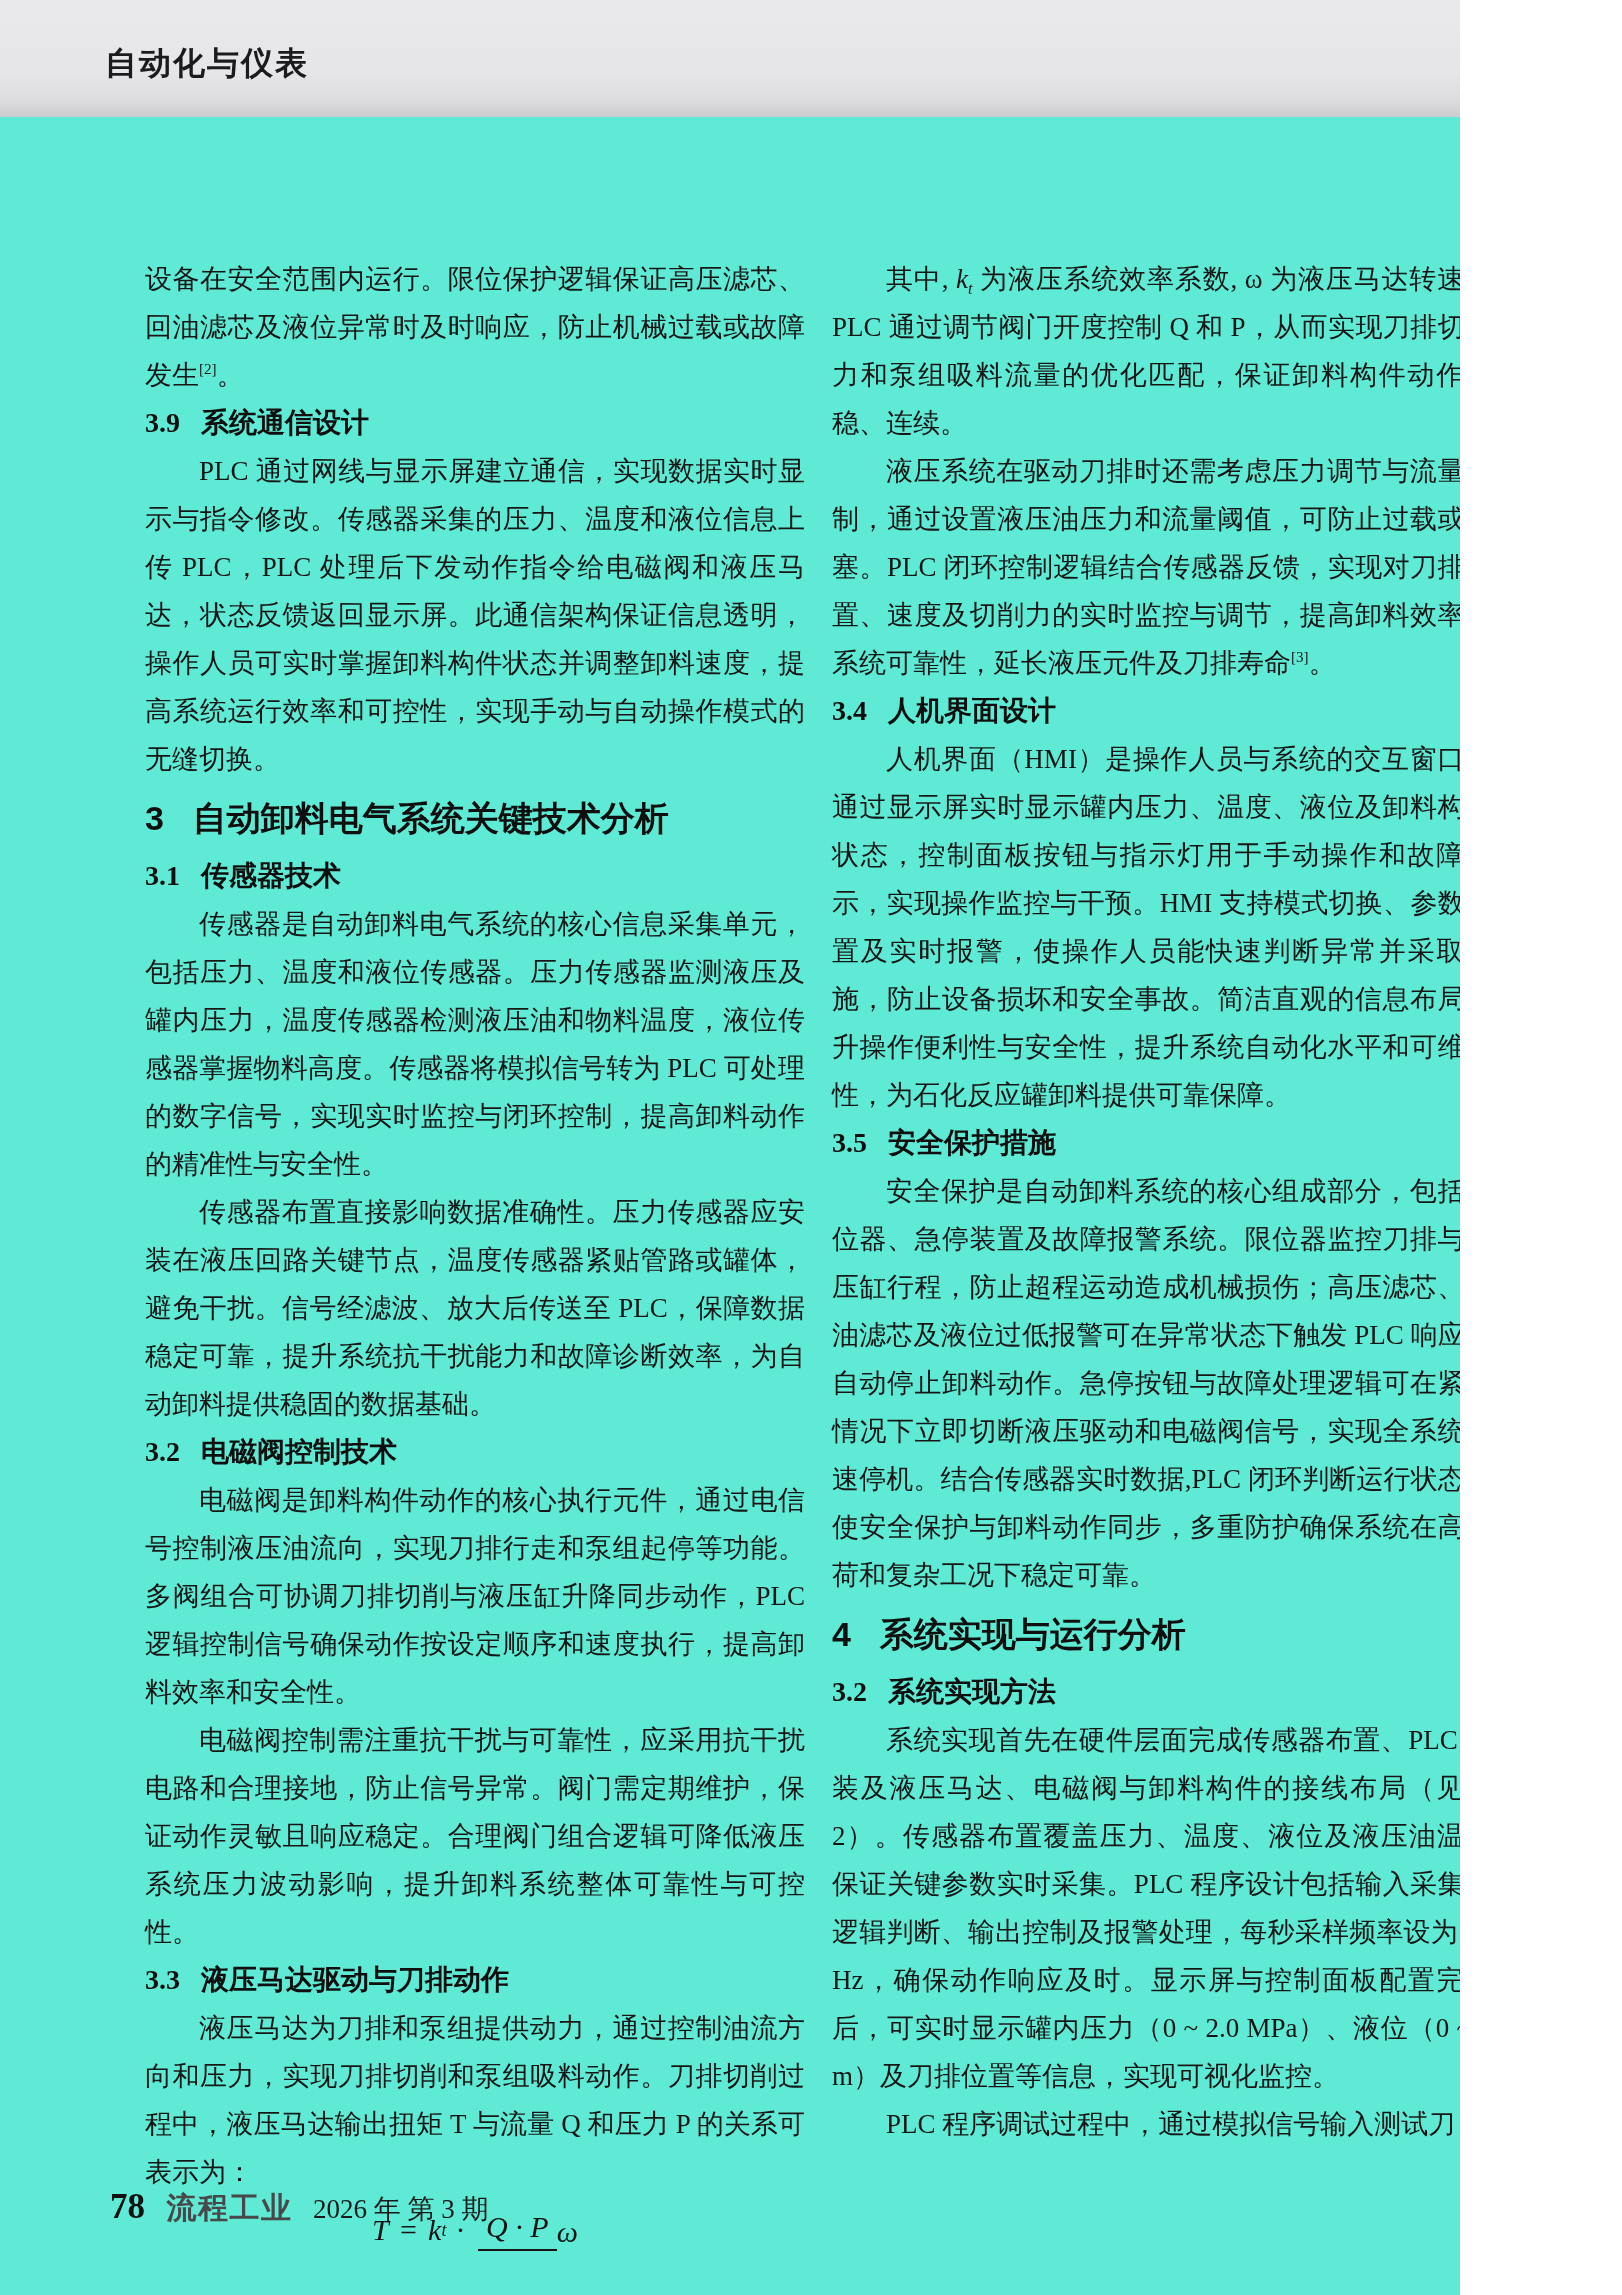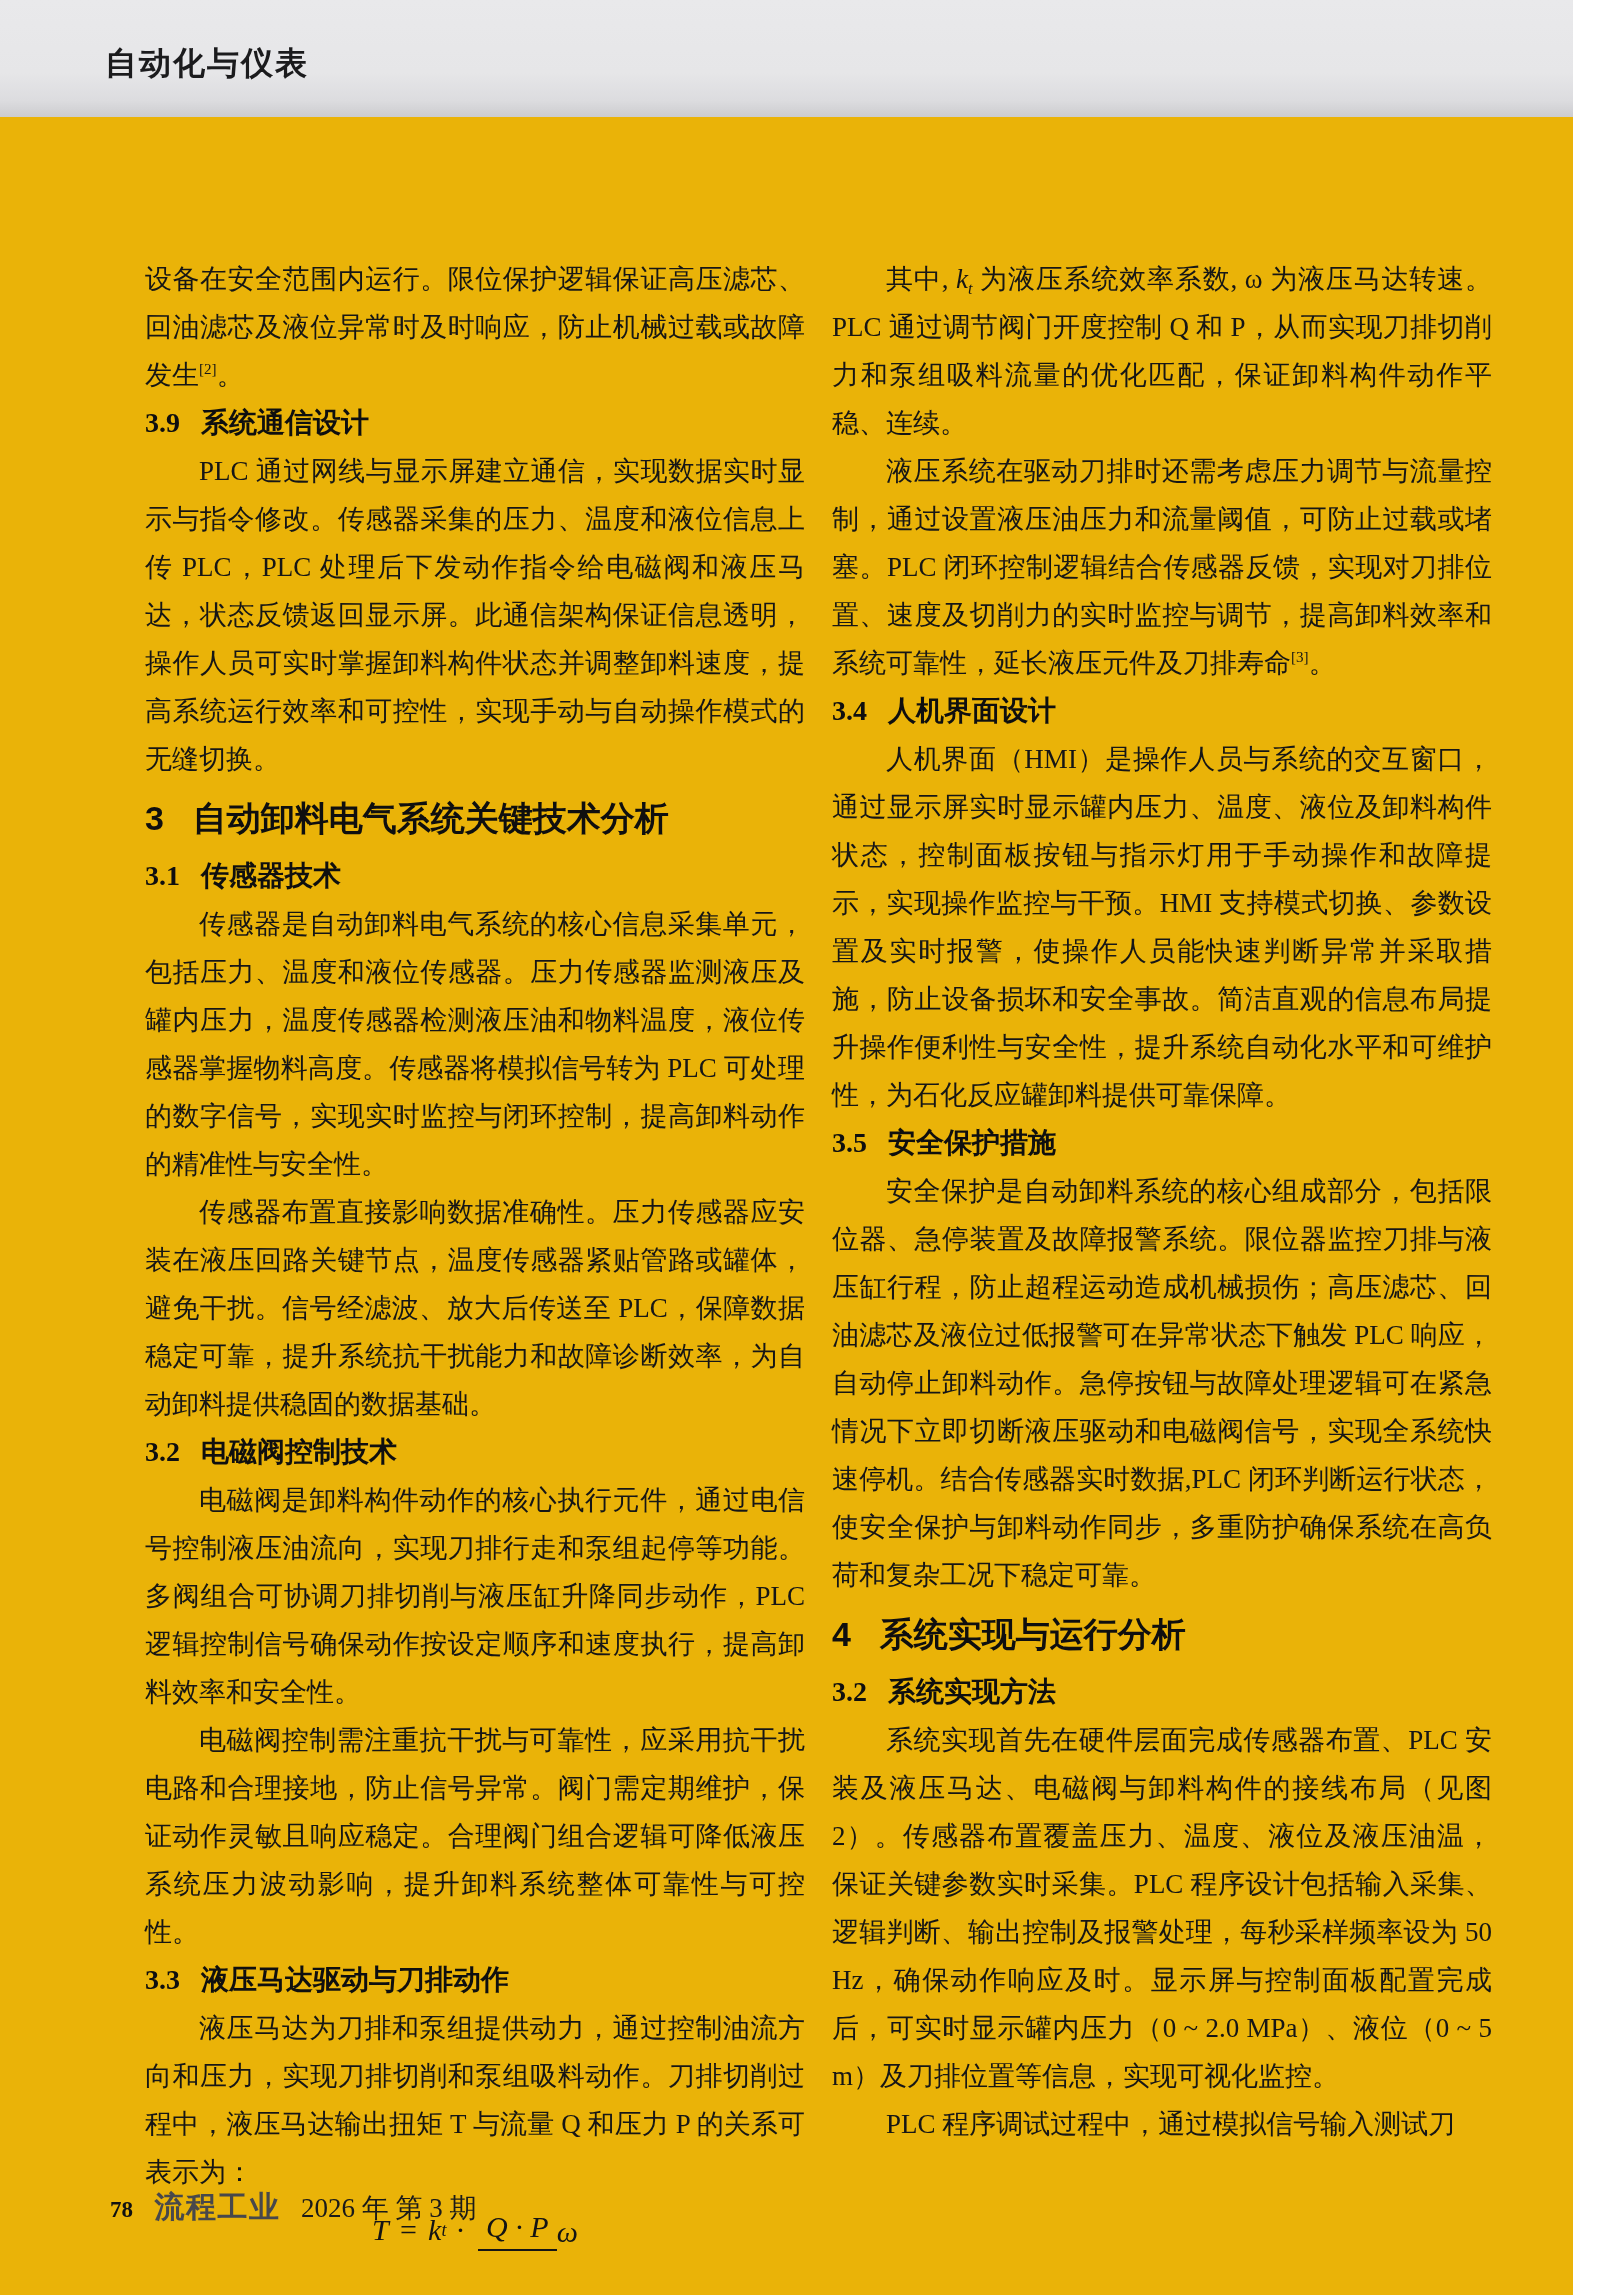--- a/index.html
+++ b/index.html
@@ -1,20 +1,20 @@
 <!DOCTYPE html>
 <html style="font-size:8.2px"><head>
 <meta charset="utf-8">
 <style>
   html,body{margin:0;padding:0;background:#ffffff;}
   .page{
     position:relative;
-    width:1573px;
+    width:1460px;
     height:2295px;
-    background:#eab308;
+    background:#5eead4;
     overflow:hidden;
     font-family:"Liberation Serif","DejaVu Serif",serif;
     color:#161616;
   }
   
   .header-band{
     position:absolute;
     left:0; top:0;
     width:1623px; height:117px;
     background:linear-gradient(to bottom,#e9e9eb 0%,#e6e6e8 62%,#dcdcdf 86%,#cccccf 100%);
@@ -105,21 +105,21 @@
   
   .footer{
     position:absolute;
     left:110px; top:2187px;
     display:flex;
     align-items:baseline;
   }
   .page-num{
     font-family:"Liberation Serif","DejaVu Serif",serif;
     font-weight:700;
-    font-size:23px;
+    font-size:35px;
     color:#111;
   }
   .journal-name{
     margin-left:21.5px;
     font-family:"Liberation Sans","DejaVu Sans",sans-serif;
     font-weight:700;
     font-size:30px;
     color:#48484b;
     letter-spacing:1.5px;
   }

